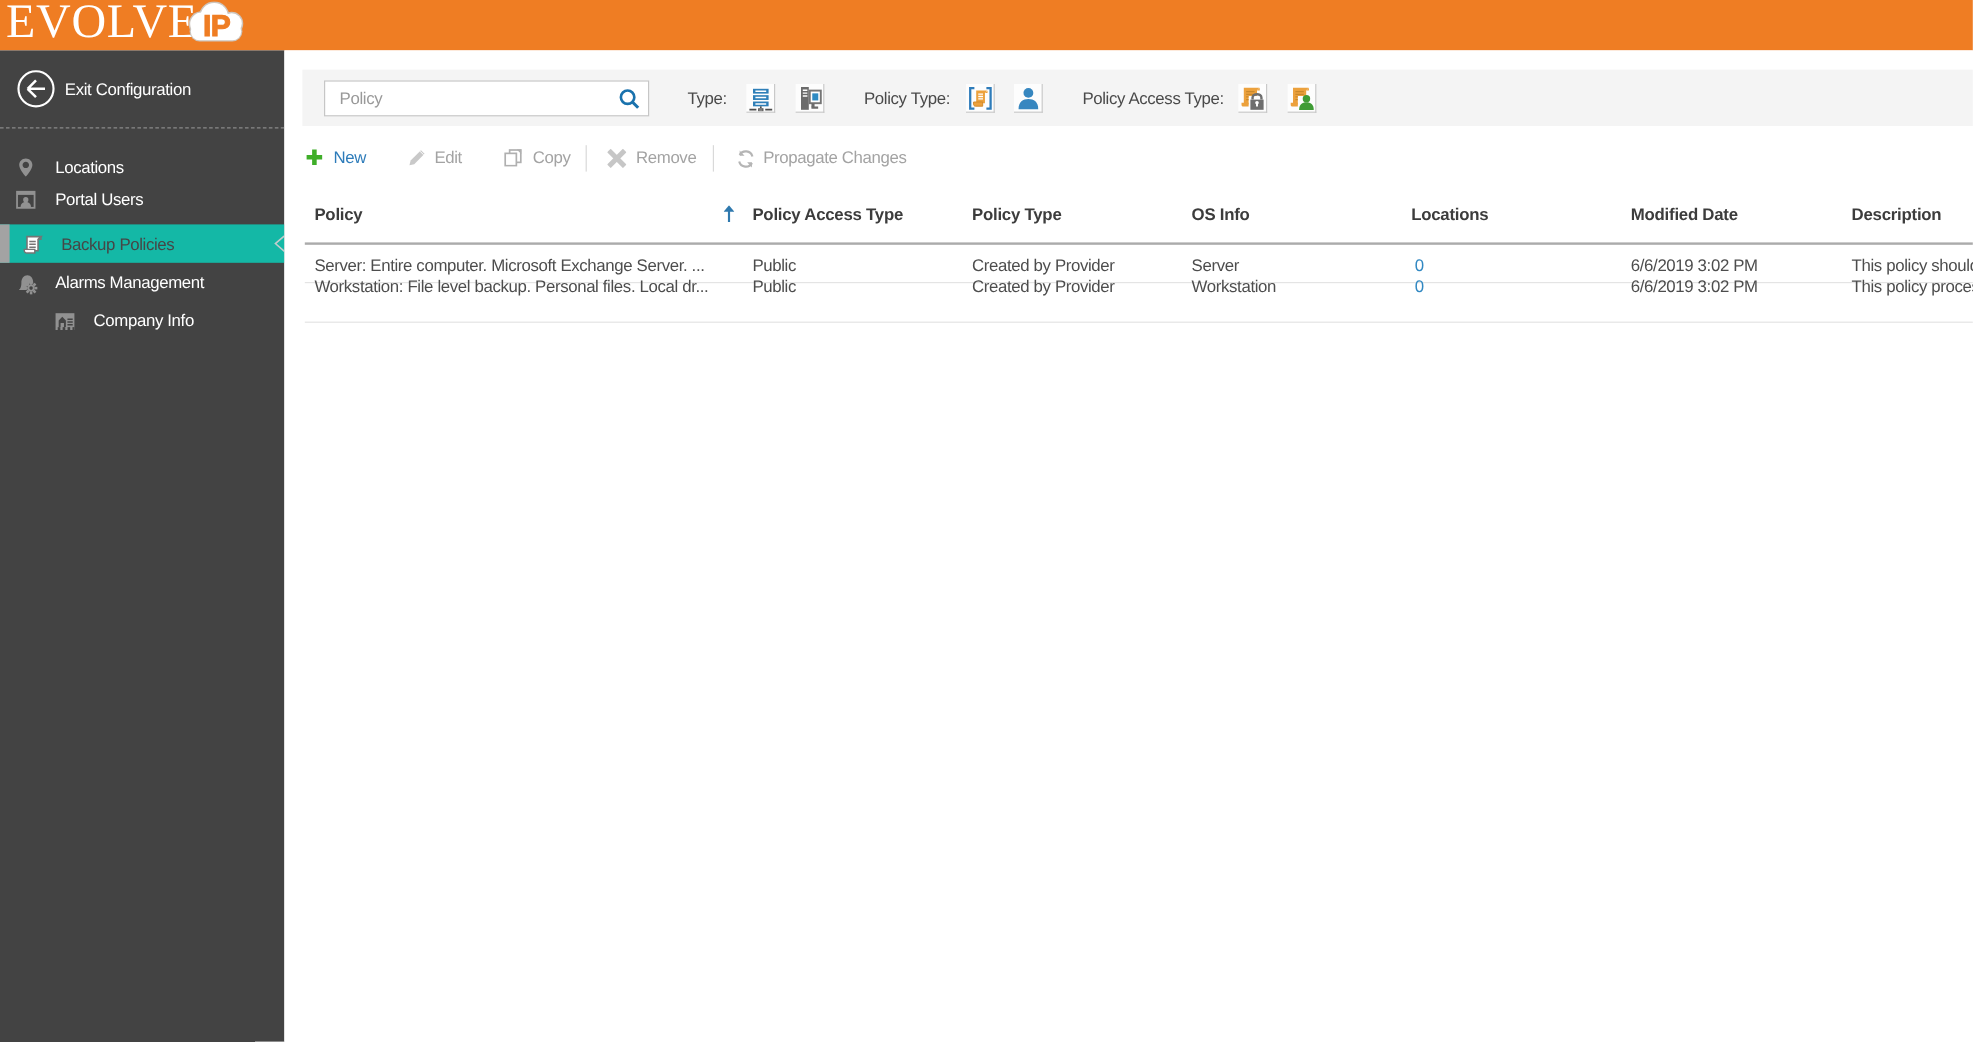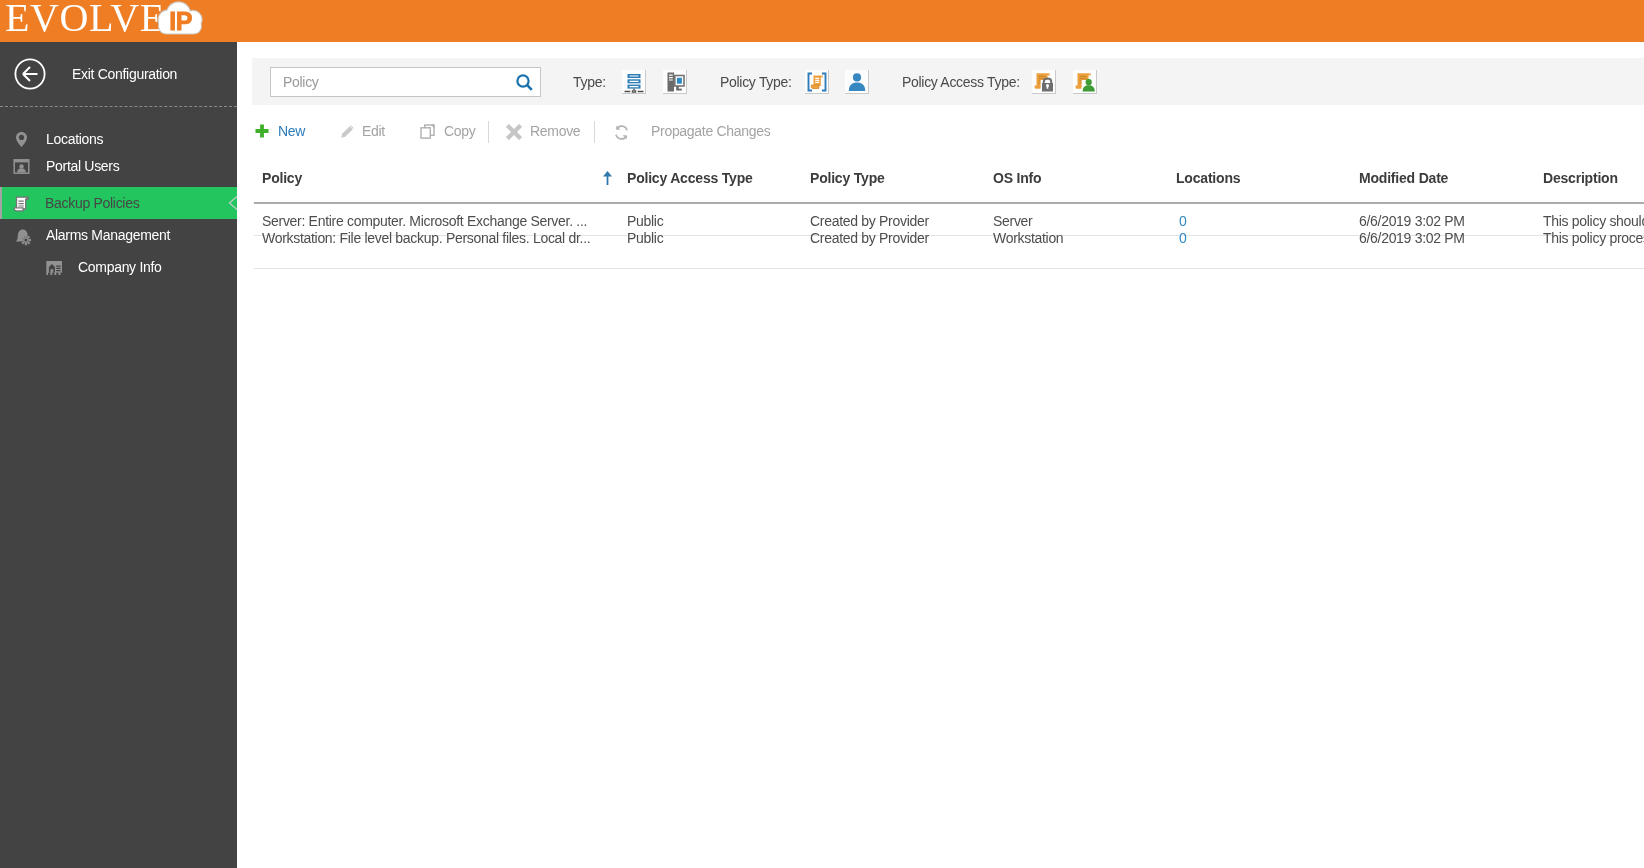--- a/index.html
+++ b/index.html
@@ -4,26 +4,26 @@
 <style>
 * { margin:0; padding:0; box-sizing:border-box; }
 html,body { width:1644px; height:868px; overflow:hidden; background:#ffffff; font-family:"Liberation Sans",sans-serif; letter-spacing:-0.3px; }
 
 #hdr { position:absolute; left:0; top:0; width:1644px; height:42px; background:#ef7d23; }
 #logoword { position:absolute; left:5px; top:0px; font-family:"Liberation Serif",serif; font-size:40px; line-height:36px; color:#ffffff; letter-spacing:0.6px; font-weight:400; }
 #cloud { position:absolute; left:156px; top:1px; }
 
 #side { position:absolute; left:0; top:42px; width:237px; height:826px; background:#434343; }
 #exitcirc { position:absolute; left:14px; top:16px; }
-#exittxt { position:absolute; left:54px; top:0; height:64px; line-height:65px; color:#ffffff; font-size:14px;margin-left:18px; }
+#exittxt { position:absolute; left:54px; top:0; height:64px; line-height:65px; color:#ffffff; font-size:14px; }
 #dash { position:absolute; left:0; top:64px; width:237px; border-top:1px dashed #8a8a8a; }
 .mitem { position:absolute; left:0; width:237px; height:32px; color:#ffffff; font-size:14px; }
 .mitem svg { position:absolute; left:13px; top:8px; }
 .mitem .mlbl { position:absolute; left:46px; top:0; line-height:32px; white-space:nowrap; }
-.msel { background:#22c55e; color:#464646; border-left:2px solid #a3a3a3; }
+.msel { background:#14b8a6; color:#464646; border-left:8px solid #a3a3a3; }
 .msel .mlbl { left:43px; }
 .msel svg { left:10px; }
 
 #notch { position:absolute; left:auto !important; right:0 !important; top:9px !important; }
 
 #content { position:absolute; left:237px; top:42px; width:1407px; height:826px; background:#ffffff; }
 #toolbar { position:absolute; left:15px; top:16px; width:1392px; height:47px; background:#f4f4f4; }
 #srch { position:absolute; left:18px; top:9px; width:271px; height:30px; background:#ffffff; border:1px solid #c6c6c6; }
 #srch .ph { position:absolute; left:12px; top:0; line-height:28px; font-size:14px; color:#999999; }
 #srch svg { position:absolute; right:6px; top:5px; }
@@ -247,21 +247,21 @@
     <span class="at" style="left:24px;">Remove</span>
   </div>
   <div class="adiv" style="left:357px;"></div>
   <div class="act" style="left:376px;">
     <svg width="17" height="17" viewBox="0 0 17 17">
       <path d="M3.0 10.6 A5.7 5.7 0 0 0 13.6 11.8" fill="none" stroke="#b5b5b5" stroke-width="1.8"></path>
       <path d="M14.0 6.4 A5.7 5.7 0 0 0 3.4 5.2" fill="none" stroke="#b5b5b5" stroke-width="1.8"></path>
       <path d="M3.4 1.4 V5.7 H7.4 Z" fill="#b5b5b5"></path>
       <path d="M13.6 15.6 V11.3 H9.6 Z" fill="#b5b5b5"></path>
     </svg>
-    <span class="at" style="left:38px;">Propagate Changes</span>
+    <span class="at" style="left:23px;">Propagate Changes</span>
   </div>
   <div class="hc" style="left:25px;">Policy</div>
   <svg style="position:absolute;left:366px;top:129px;" width="9" height="14" viewBox="0 0 9 14">
       <path d="M4.5 0 L9 5.5 H0 Z" fill="#2f79ae"></path>
       <rect x="3.6" y="4" width="1.8" height="10" fill="#2f79ae"></rect>
     </svg>
   <div class="hc" style="left:390px;">Policy Access Type</div>
   <div class="hc" style="left:573px;">Policy Type</div>
   <div class="hc" style="left:756px;">OS Info</div>
   <div class="hc" style="left:939px;">Locations</div>

